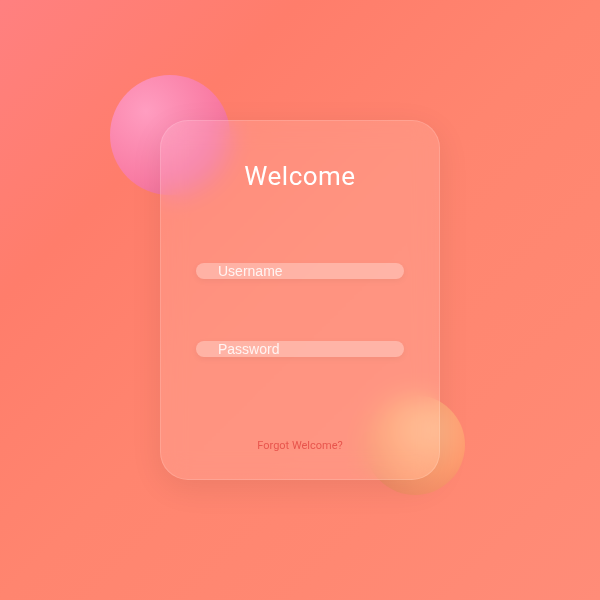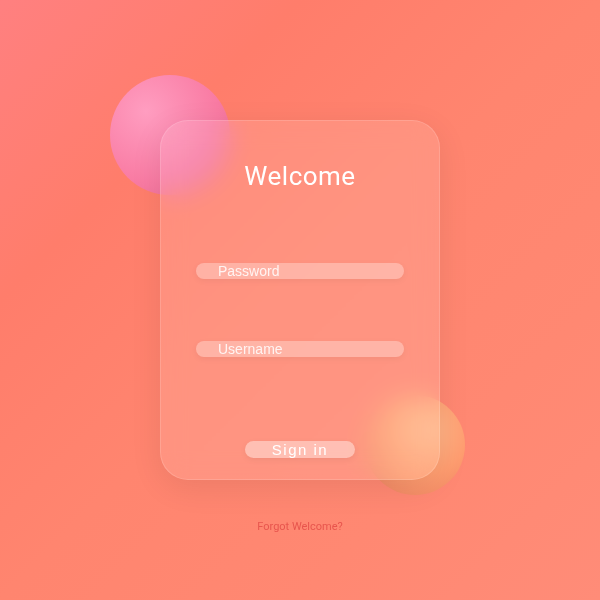--- a/index.html
+++ b/index.html
@@ -111,20 +111,19 @@
   </style>
 </head>
 <body>
 
 <div class="bg-circle-top"></div>
 <div class="bg-circle-bottom"></div>
 
 <div class="login-card">
   <h1 class="title">Welcome</h1>
 
+  <input type="text" class="input-field" placeholder="Username" style="">
+
   <input type="password" class="input-field" placeholder="Password" style="">
 
-  <input type="text" class="input-field" placeholder="Username" style="">
-
-  <button class="signin-btn">Sign in</button>
 
   <a class="forgot-link">Forgot Welcome?</a>
 </div>
 
 </body></html>

